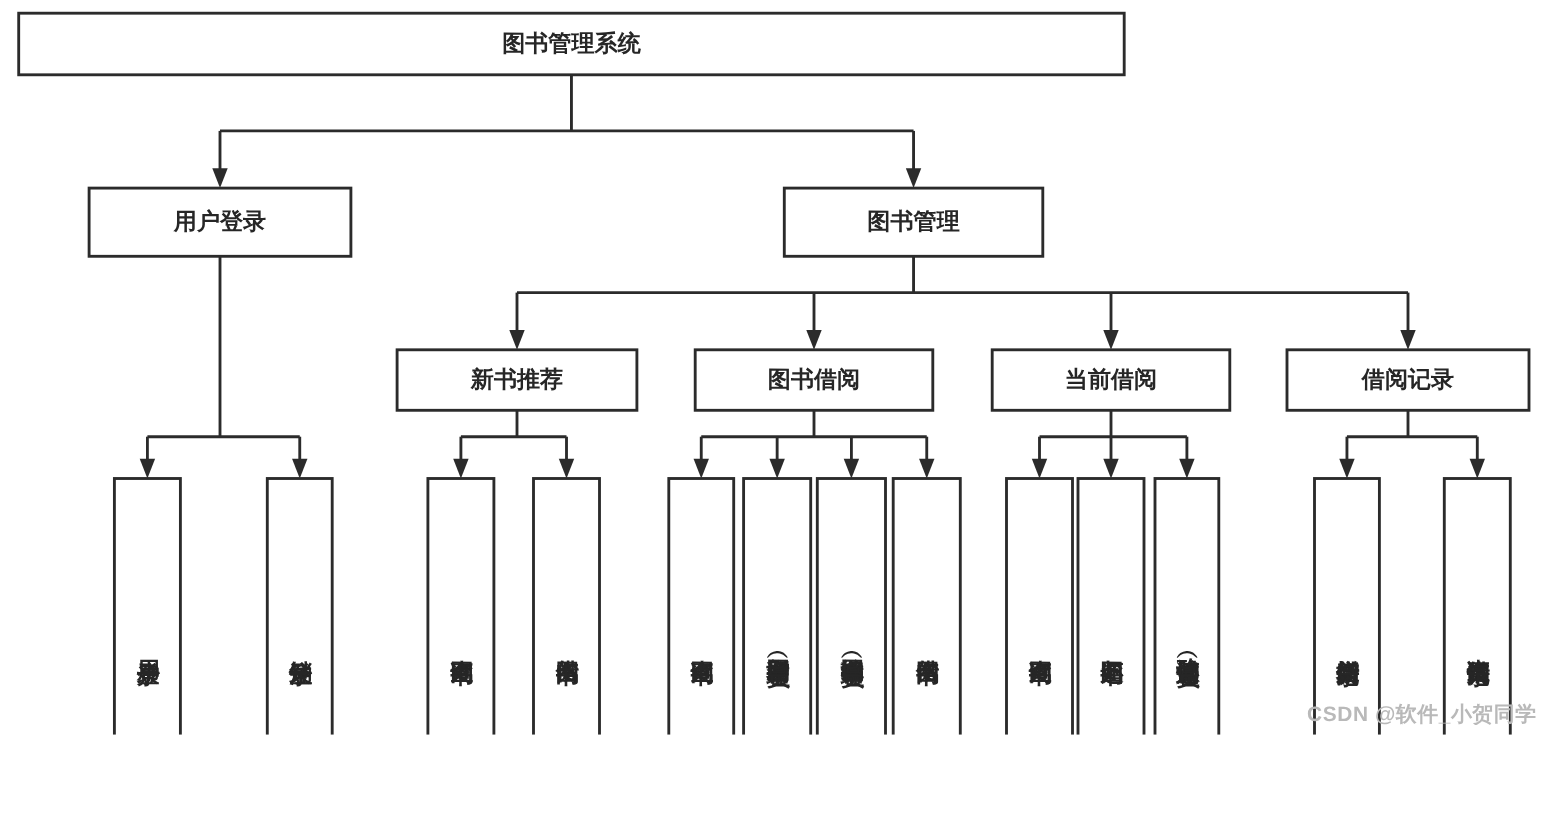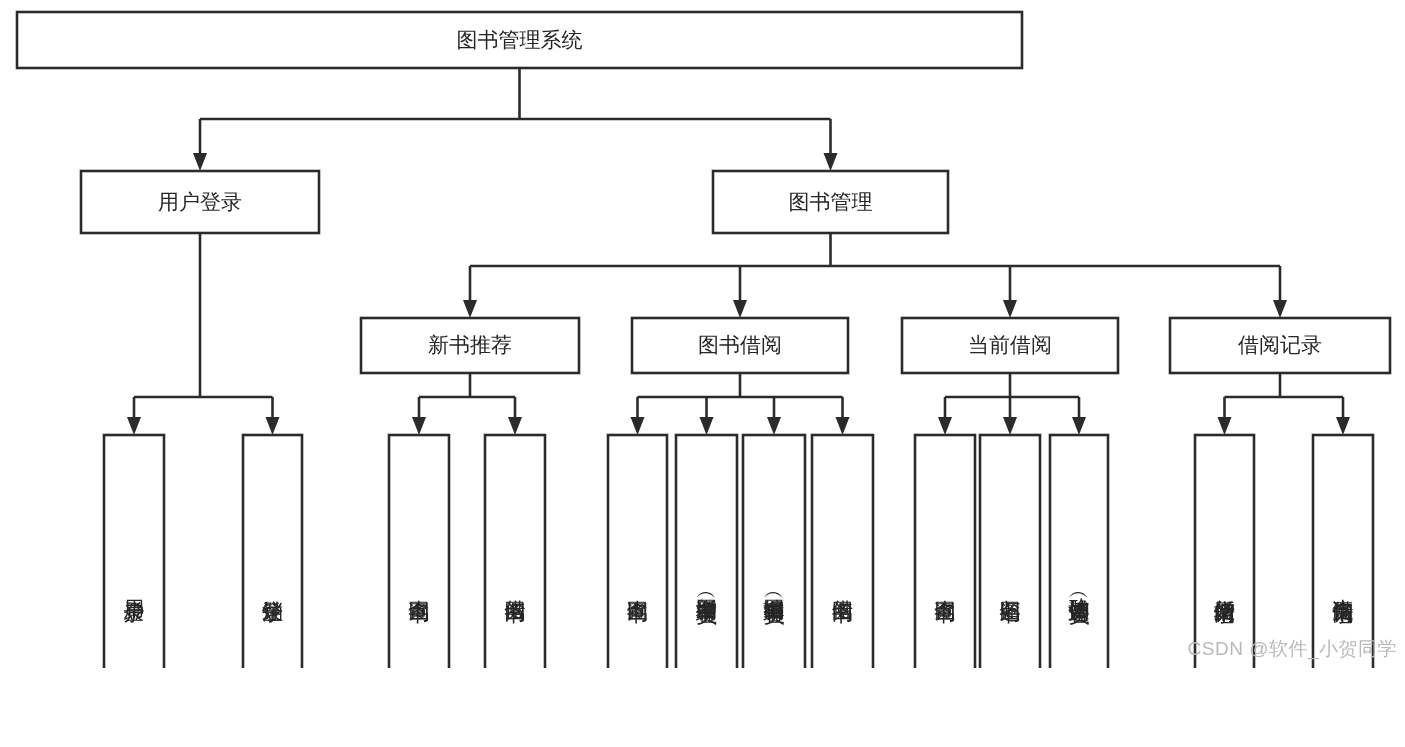--- a/index.html
+++ b/index.html
@@ -9,20 +9,21 @@
   }
   body {
     font-family: "Liberation Sans", "DejaVu Sans", sans-serif;
   }
   #stage {
     position: relative;
     width: 1405px;
     height: 668px;
     background: #ffffff;
     overflow: hidden;
+    font-weight: bold;
   }
   #diagram-svg {
     position: absolute;
     left: 0;
     top: 0;
     width: 1405px;
     height: 747px;
   }
   .node-box {
     fill: #ffffff;

